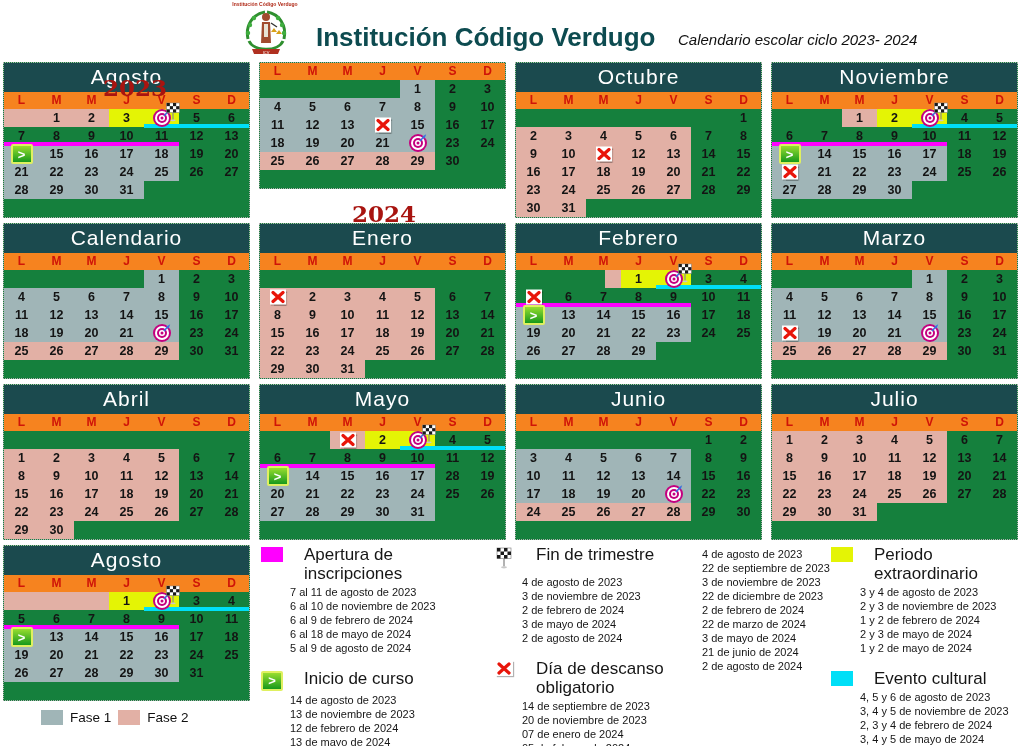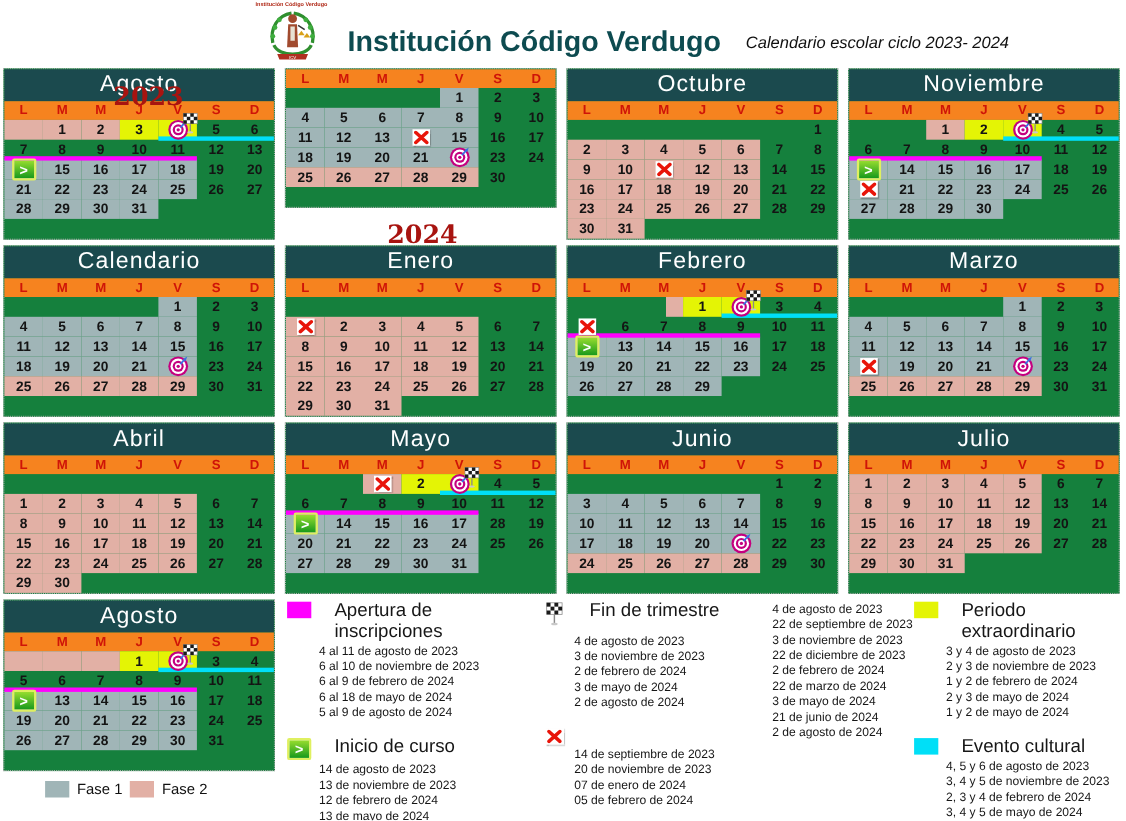--- a/index.html
+++ b/index.html
@@ -1037,21 +1037,21 @@
     <div class="legend" id="legend">
         <div class="lg-col lg-col0">
           <div class="lg-sec">
             <div class="lg-head">
               <span class="lg-icon">
                 <span class="sw sw-m"></span>
               </span>
               <span class="lg-title">Apertura de inscripciones</span>
             </div>
             <div class="lg-dates">
-              <div>4 al 11 de agosto de 2023</div>
+              <div>7 al 11 de agosto de 2023</div>
               <div>6 al 10 de noviembre de 2023</div>
               <div>6 al 9 de febrero de 2024</div>
               <div>6 al 18 de mayo de 2024</div>
               <div>5 al 9 de agosto de 2024</div>
             </div>
           </div>
           <div class="lg-sec">
             <div class="lg-head">
               <span class="lg-icon">
                 <span class="ic-a">&gt;</span>
@@ -1095,20 +1095,21 @@
           </div>
           <div class="lg-sec">
             <div class="lg-head">
               <span class="lg-icon">
                 <span class="ic-x" style="width: 17px; height: 15px;">
                   <svg width="14" height="13" viewBox="0 0 14 13">
                     <path d="M2 2 L12 11 M12 2 L2 11" stroke="#e8150a" stroke-width="3.2" stroke-linecap="round"></path>
                   </svg>
                 </span>
               </span>
+              <span class="lg-title">Día de descanso obligatorio</span>
             </div>
             <div class="lg-dates">
               <div>14 de septiembre de 2023</div>
               <div>20 de noviembre de 2023</div>
               <div>07 de enero de 2024</div>
               <div>05 de febrero de 2024</div>
             </div>
           </div>
         </div>
         <div class="lg-col lg-col2">

